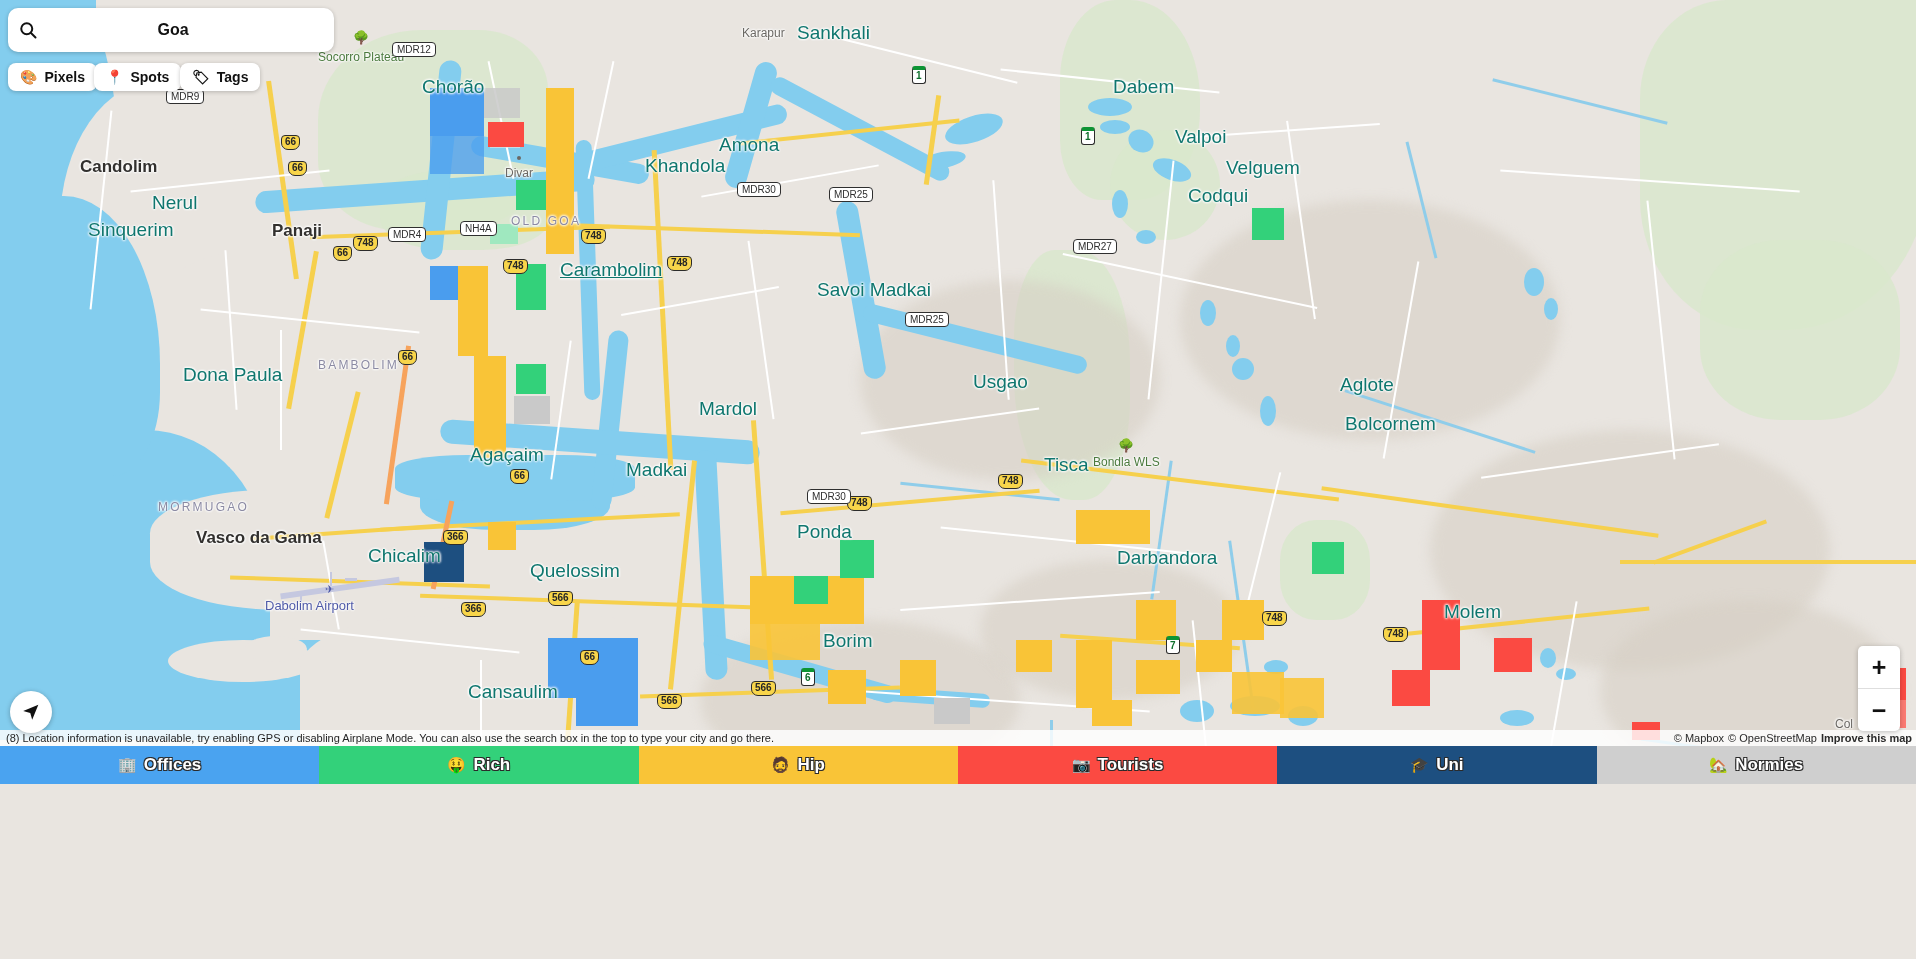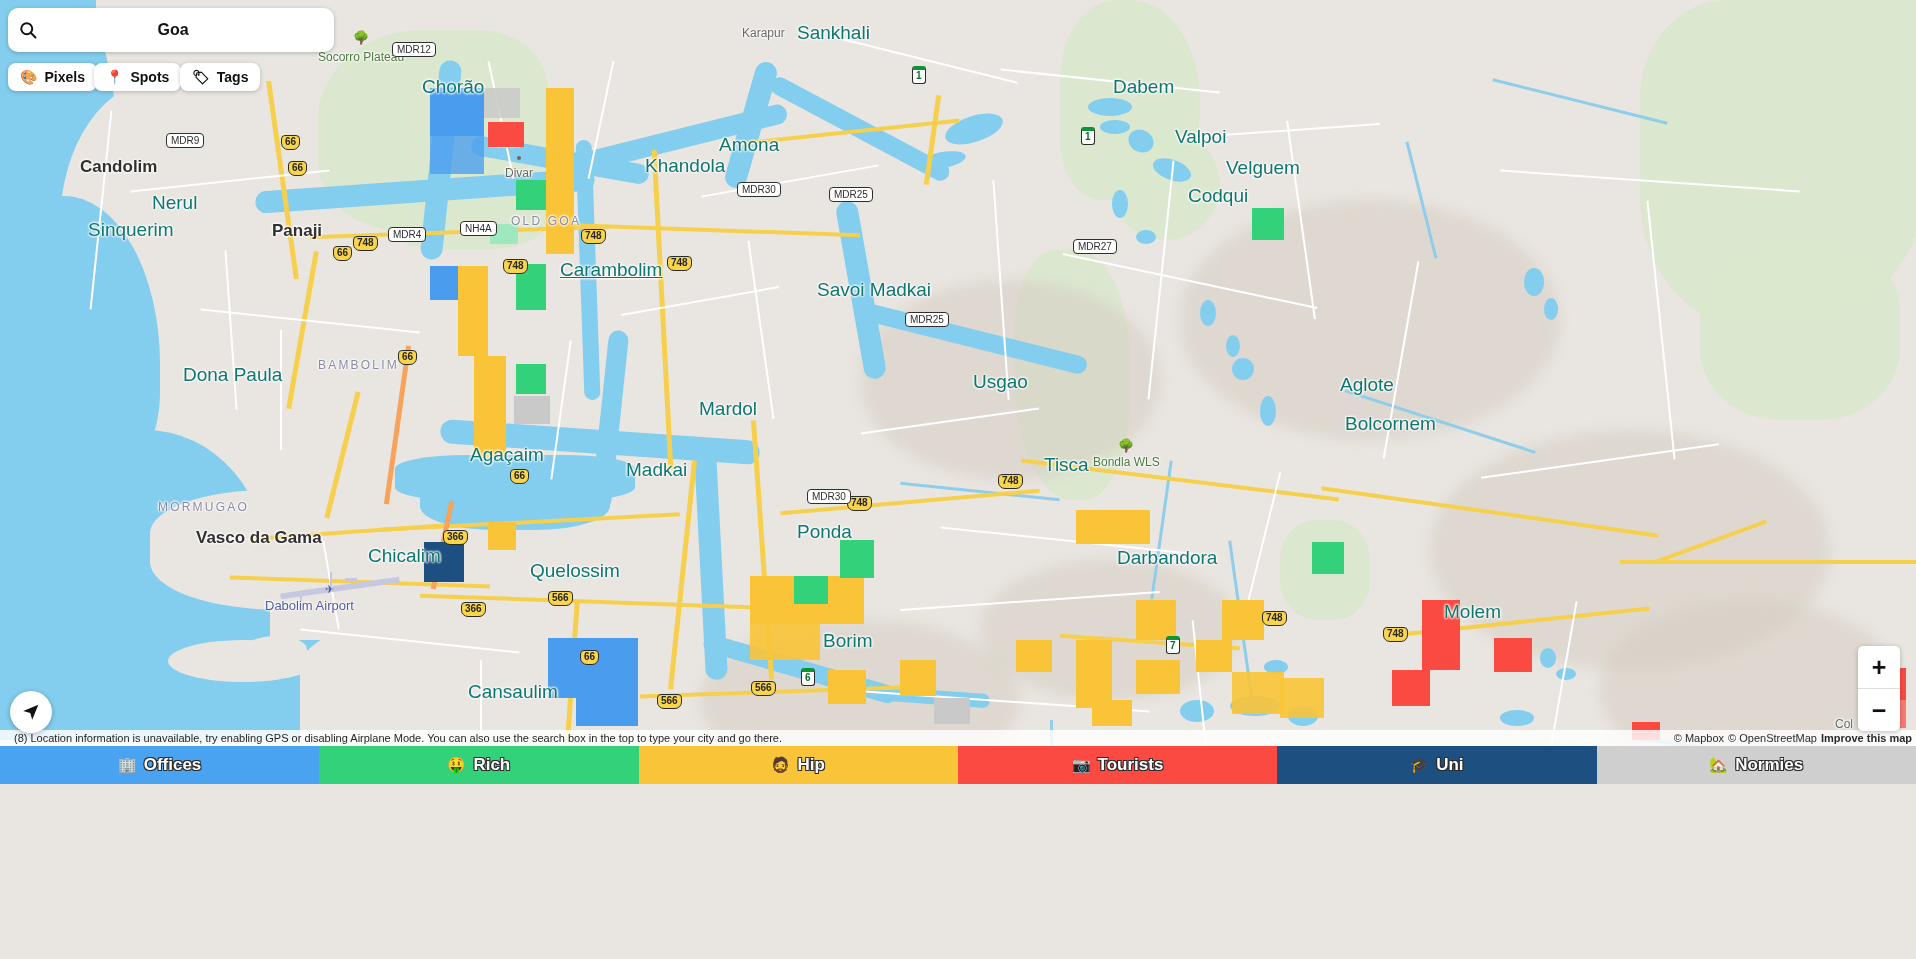--- a/index.html
+++ b/index.html
@@ -127,21 +127,21 @@
   }
   #zoom-ctrl .divider { height:1px; background:#dedede; }
 
   
   #status-bar {
     position: absolute; left: 0; bottom: 213px;
     width: 100%; height: 16px;
     background: rgba(255,255,255,.82);
     font-size: 11px; color: #1f1f1f;
     display: flex; align-items: center;
-    padding-left: 14px;
+    padding-left: 6px;
     z-index: 35;
     overflow: hidden;
     white-space: nowrap;
   }
 
   
   #attrib {
     position: absolute; right: 4px; bottom: 213px;
     height: 16px; display:flex; align-items:center; gap:4px;
     font-size: 11px; color:#2a2a2a; z-index: 36;
@@ -445,21 +445,21 @@
         <div class="shield" style="left: 1262px; top: 611px;">748</div>
         <div class="shield" style="left: 1383px; top: 627px;">748</div>
         <div class="shield nh" style="left: 912px; top: 66px;">1</div>
         <div class="shield nh" style="left: 1081px; top: 127px;">1</div>
         <div class="shield nh" style="left: 801px; top: 668px;">6</div>
         <div class="shield nh" style="left: 1166px; top: 636px;">7</div>
       </div>
 
     <div id="mdr-layer">
         <div class="mdr" style="left: 392px; top: 42px;">MDR12</div>
-        <div class="mdr" style="left: 166px; top: 89px; margin-top: 44px;">MDR9</div>
+        <div class="mdr" style="left: 166px; top: 89px;">MDR9</div>
         <div class="mdr" style="left: 460px; top: 221px;">NH4A</div>
         <div class="mdr" style="left: 388px; top: 227px;">MDR4</div>
         <div class="mdr" style="left: 737px; top: 182px;">MDR30</div>
         <div class="mdr" style="left: 829px; top: 187px;">MDR25</div>
         <div class="mdr" style="left: 905px; top: 312px;">MDR25</div>
         <div class="mdr" style="left: 1073px; top: 239px;">MDR27</div>
         <div class="mdr" style="left: 807px; top: 489px;">MDR30</div>
       </div>
 
     <span class="treeicon" style="left:353px;top:30px;">🌳</span>

